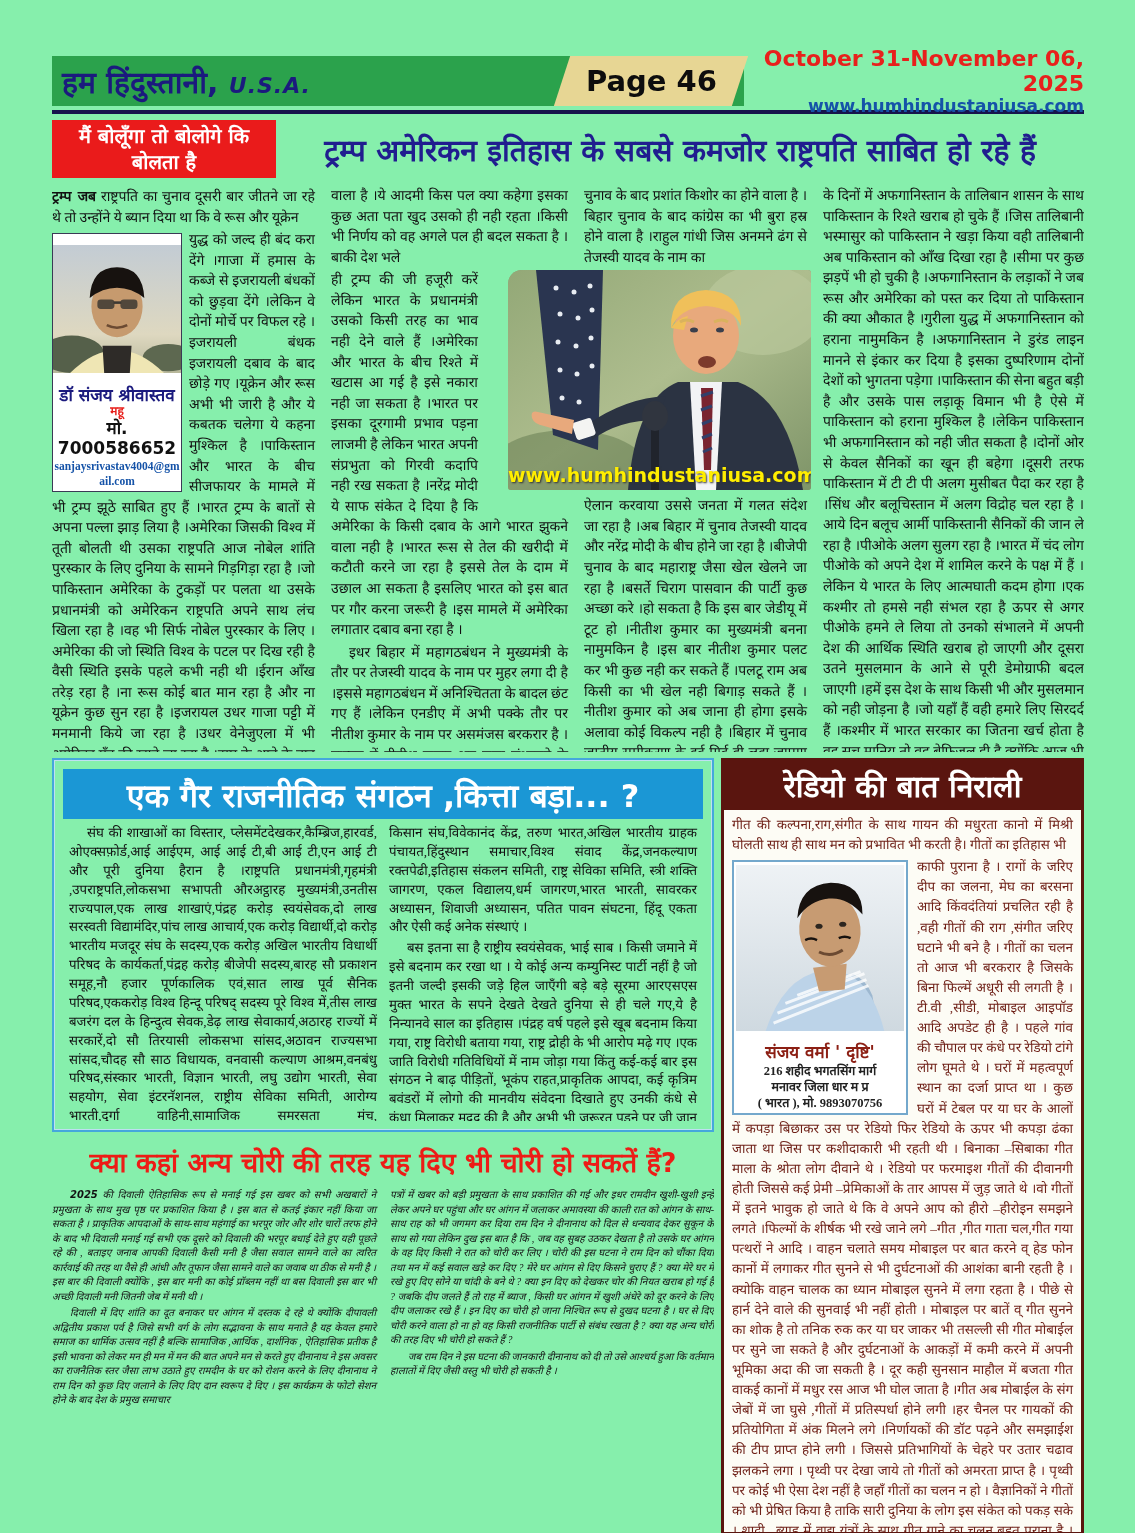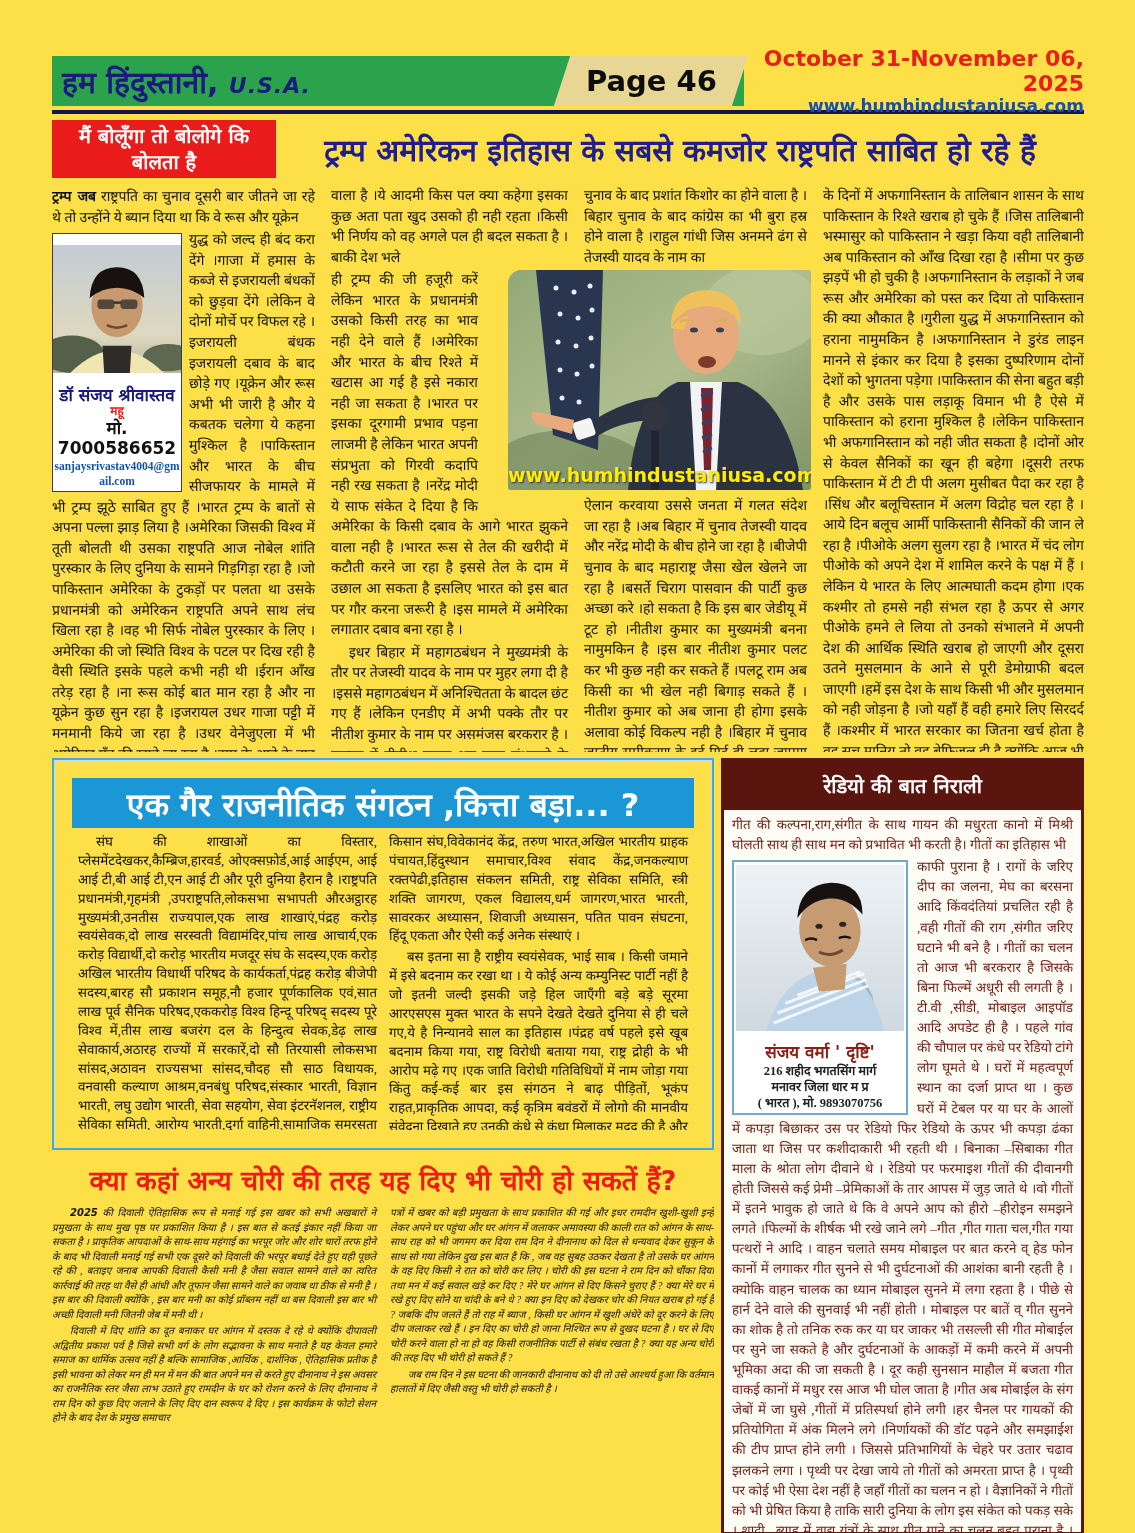--- a/index.html
+++ b/index.html
@@ -1,16 +1,16 @@
 <!DOCTYPE html>
 <html><head>
 <meta charset="utf-8">
 <style>
   html,body{margin:0;padding:0;background:#d8d5cf;}
-  .sheet{position:relative;width:1135px;height:1533px;background:#fde047;margin:0 auto;overflow:hidden;
+  .sheet{position:relative;width:1135px;height:1533px;background:#86efac;margin:0 auto;overflow:hidden;
          font-family:"Liberation Serif",serif;color:#111;}
   .inner{position:absolute;left:52px;top:56px;width:1032px;}
 
   
   .hdr{display:flex;align-items:stretch;height:50px;}
   .masthead-bar{position:relative;width:692px;background:#2ba24c;display:flex;align-items:center;}
   .masthead-txt{padding-left:10px;font-family:"DejaVu Sans",sans-serif;font-weight:bold;
                 font-size:30px;color:#1b1a7e;white-space:nowrap;}
   .masthead-txt .usa{font-size:22px;font-style:italic;letter-spacing:1px;}
   .page-badge{position:absolute;right:4px;top:0;height:100%;width:178px;background:#e7d694;
@@ -49,37 +49,37 @@
   .trump{position:absolute;top:0;right:-4px;width:303px;height:220px;border-radius:14px 3px 3px 3px;
          overflow:hidden;background:#8a9d72;}
   .trump svg{display:block;width:100%;height:100%;}
   .wm{position:absolute;left:0;right:0;bottom:4px;text-align:center;color:#ffee00;
       font-family:"DejaVu Sans",sans-serif;font-weight:bold;font-size:19px;text-shadow:1px 1px 2px #333;}
 
   
   .lower{display:flex;gap:7px;margin-top:6px;}
   .lcol{width:662px;}
 
-  .box-blue{border:2px solid #45a7dc;box-shadow:0 0 0 1px #bfe0f2 inset;padding:18px;box-sizing:border-box;}
+  .box-blue{border:2px solid #45a7dc;box-shadow:0 0 0 1px #bfe0f2 inset;padding:9px;box-sizing:border-box;}
   .bar-blue{background:#1b97d5;height:50px;display:flex;align-items:center;justify-content:center;}
   .bar-blue span{color:#fff;font-family:"DejaVu Sans",sans-serif;font-weight:bold;font-size:32px;white-space:nowrap;}
   .sang-body{display:flex;gap:12px;padding:5px 6px;height:292px;overflow:hidden;}
   .sang-body .sc{flex:1;}
   .sang-body .p{font-size:13.3px;line-height:1.42;}
 
   .diwali{margin-top:10px;}
   .headline-red{color:#ed1c16;font-family:"DejaVu Sans",sans-serif;font-weight:bold;font-size:27px;
                 text-align:center;white-space:nowrap;overflow:hidden;height:42px;line-height:42px;}
   .diw-body{display:flex;gap:14px;height:350px;overflow:hidden;margin-top:4px;}
   .diw-body .dc{flex:1;}
   .diw-body .p{font-size:10px;line-height:1.45;font-style:italic;}
 
   .box-maroon{width:363px;border:3px solid #5a150f;box-sizing:border-box;background:#fdfcf5;height:777px;overflow:hidden;}
   .bar-maroon{background:#5a150f;height:49px;display:flex;align-items:center;justify-content:center;}
-  .bar-maroon span{color:#fff;font-family:"DejaVu Sans",sans-serif;font-weight:bold;font-size:20px;white-space:nowrap;}
+  .bar-maroon span{color:#fff;font-family:"DejaVu Sans",sans-serif;font-weight:bold;font-size:30px;white-space:nowrap;}
   .radio-body{padding:5px 8px;color:#6e1f16;}
   .radio-body .p{font-size:13.4px;line-height:1.5;color:#6e1f16;}
   .card2{float:left;width:176px;margin:3px 9px 2px 0;border:2px solid #74a8cc;background:#fff;
          text-align:center;box-sizing:border-box;padding:2px;}
   .card2 svg{display:block;width:100%;height:168px;}
   .card2 .nm{color:#8c1f14;font-family:"DejaVu Sans",sans-serif;font-weight:bold;font-size:17px;line-height:1.2;padding-top:10px;}
   .card2 .ad{font-weight:bold;font-size:12.5px;line-height:1.3;color:#222;}
   b.lead{font-family:"DejaVu Sans",sans-serif;}
 </style>
 </head>

